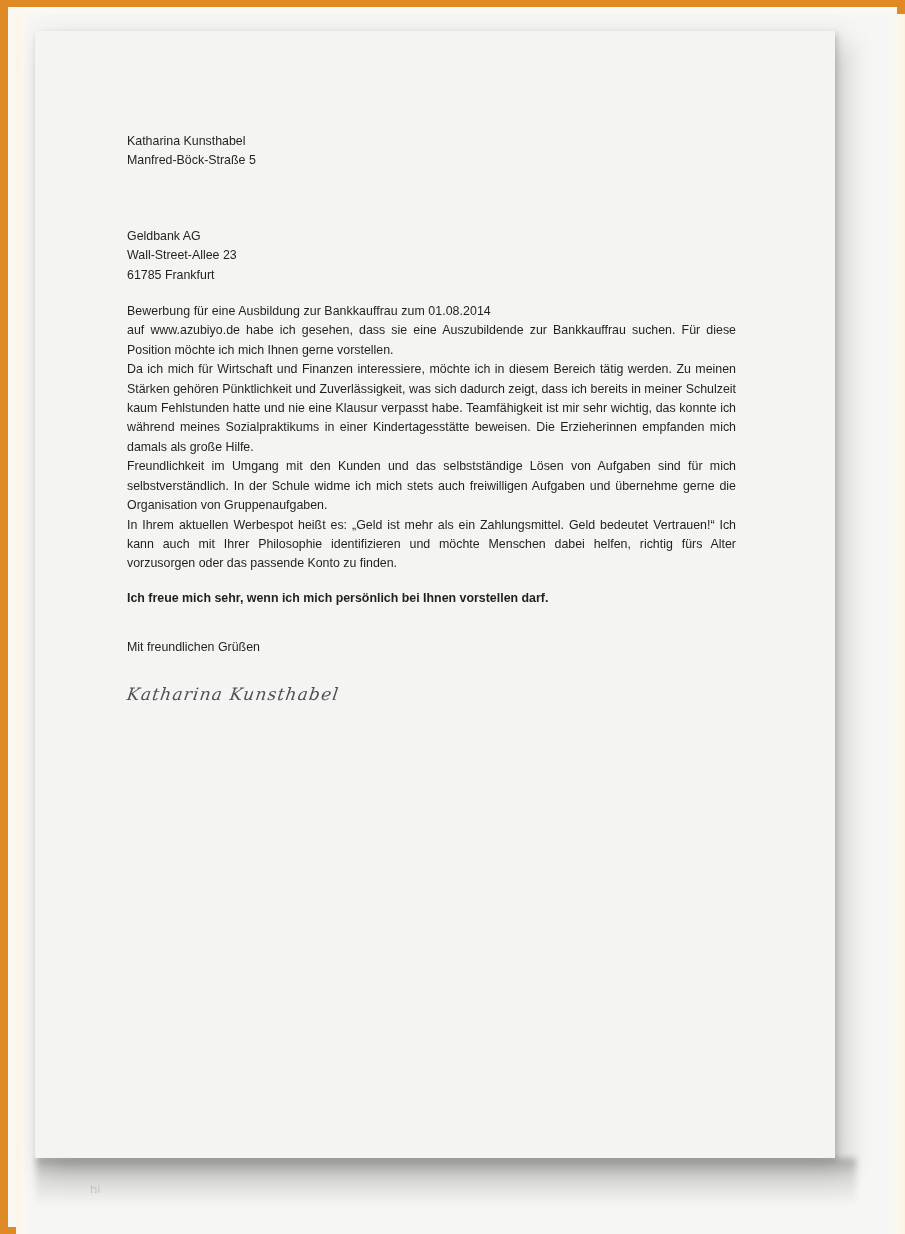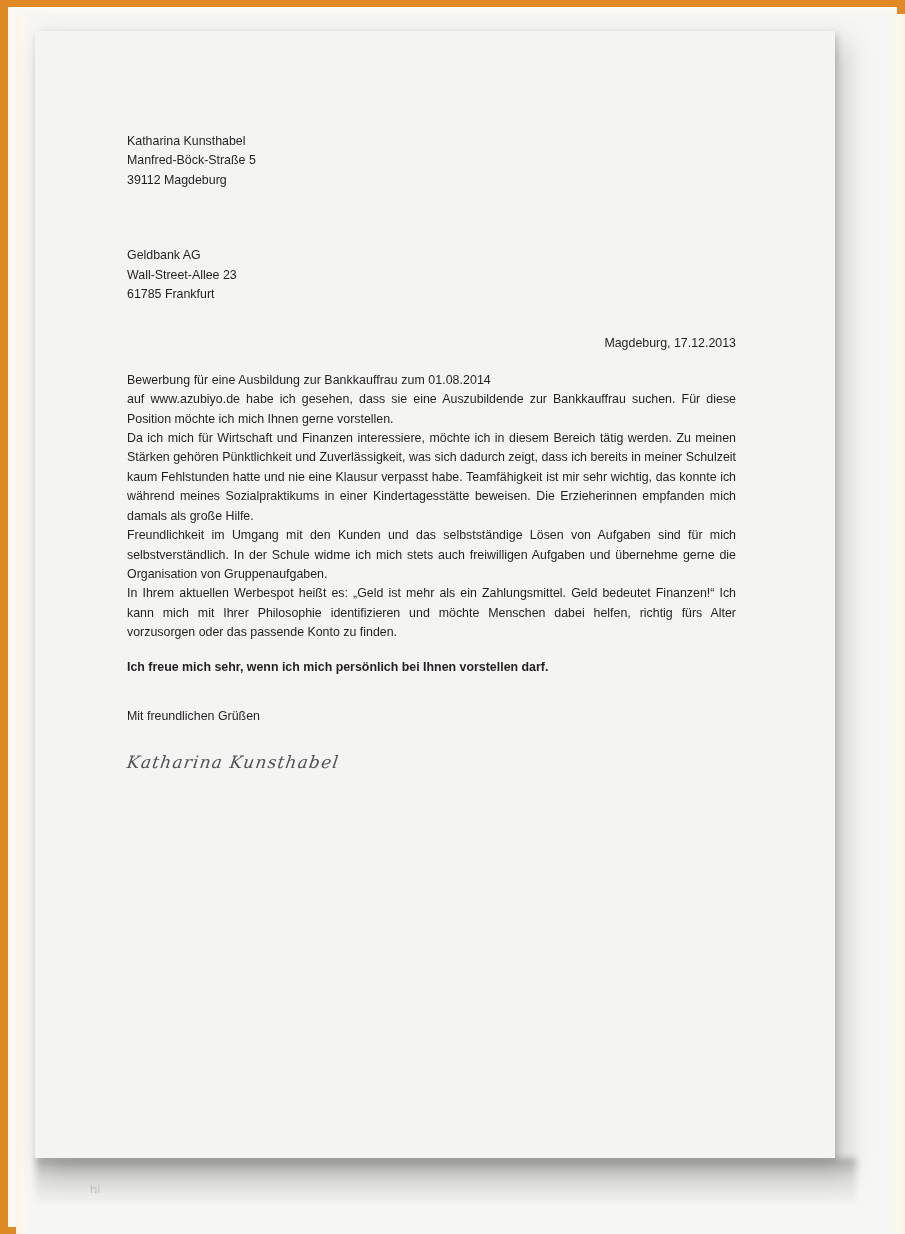--- a/index.html
+++ b/index.html
@@ -134,40 +134,38 @@
 
 <div id="sheet-shadow"></div>
 
 <div id="sheet">
 
   <div id="letter">
 
     <div class="block-sender">
       <div class="addr-line">Katharina Kunsthabel</div>
       <div class="addr-line">Manfred-Böck-Straße 5</div>
-      <div class="addr-line">39112 Magdeburg</div>
     </div>
 
     <div class="gap-sender"></div>
 
     <div class="block-recipient">
       <div class="addr-line">Geldbank AG</div>
       <div class="addr-line">Wall-Street-Allee 23</div>
       <div class="addr-line">61785 Frankfurt</div>
     </div>
 
-    <div class="date-line">Magdeburg, 17.12.2013</div>
 
     <div class="subject">Bewerbung für eine Ausbildung zur Bankkauffrau zum 01.08.2014</div>
 
 
     <p class="para para-gap">auf www.azubiyo.de habe ich gesehen, dass sie eine Auszubildende zur Bankkauffrau suchen. Für diese Position möchte ich mich Ihnen gerne vorstellen.</p>
     <p class="para para-gap">Da ich mich für Wirtschaft und Finanzen interessiere, möchte ich in diesem Bereich tätig werden. Zu meinen Stärken gehören Pünktlichkeit und Zuverlässigkeit, was sich dadurch zeigt, dass ich bereits in meiner Schulzeit kaum Fehlstunden hatte und nie eine Klausur verpasst habe. Teamfähigkeit ist mir sehr wichtig, das konnte ich während meines Sozialpraktikums in einer Kindertagesstätte beweisen. Die Erzieherinnen empfanden mich damals als große Hilfe.</p>
     <p class="para para-gap">Freundlichkeit im Umgang mit den Kunden und das selbstständige Lösen von Aufgaben sind für mich selbstverständlich. In der Schule widme ich mich stets auch freiwilligen Aufgaben und übernehme gerne die Organisation von Gruppenaufgaben.</p>
-    <p class="para para-gap">In Ihrem aktuellen Werbespot heißt es: „Geld ist mehr als ein Zahlungsmittel. Geld bedeutet Finanzen!“ Ich kann mich mit Ihrer Philosophie identifizieren und möchte Menschen dabei helfen, richtig fürs Alter vorzusorgen oder das passende Konto zu finden.</p>
+    <p class="para para-gap">In Ihrem aktuellen Werbespot heißt es: „Geld ist mehr als ein Zahlungsmittel. Geld bedeutet Vertrauen!“ Ich kann auch mit Ihrer Philosophie identifizieren und möchte Menschen dabei helfen, richtig fürs Alter vorzusorgen oder das passende Konto zu finden.</p>
 
     <div class="closing">Ich freue mich sehr, wenn ich mich persönlich bei Ihnen vorstellen darf.</div>
 
     <div class="signoff">Mit freundlichen Grüßen</div>
 
     <div class="signature">Katharina Kunsthabel</div>
 
   </div>
 </div>
 

